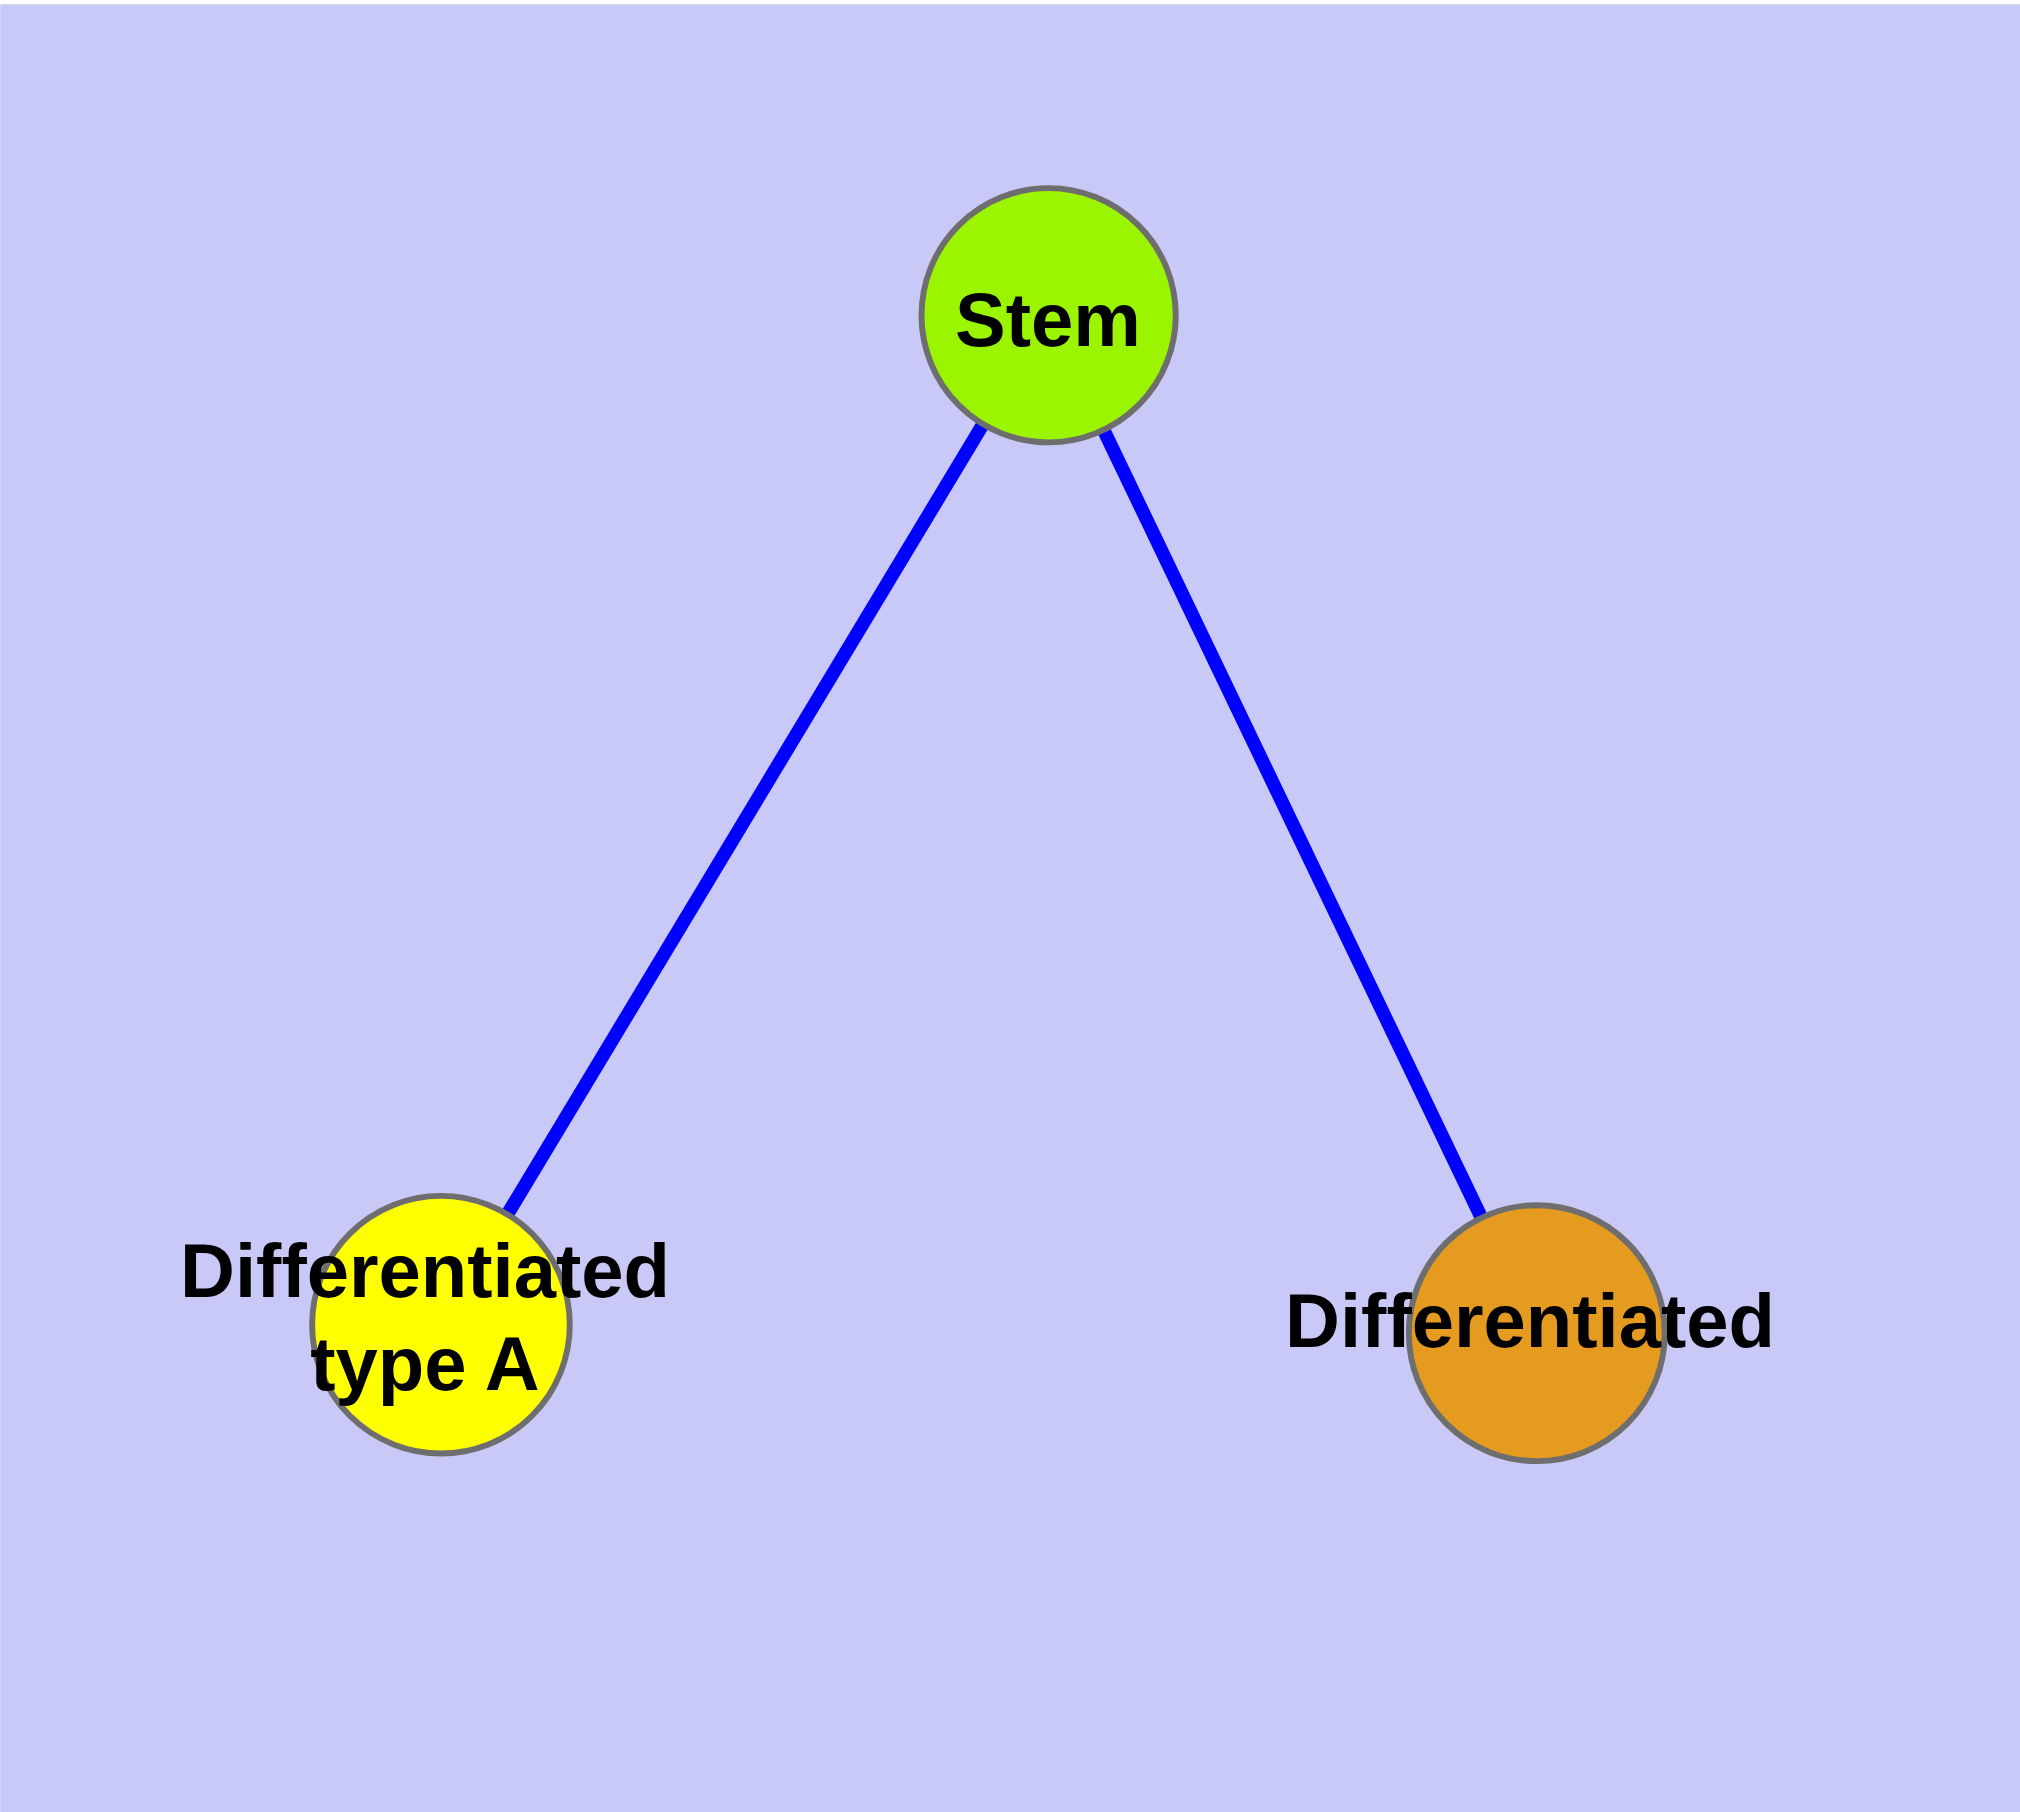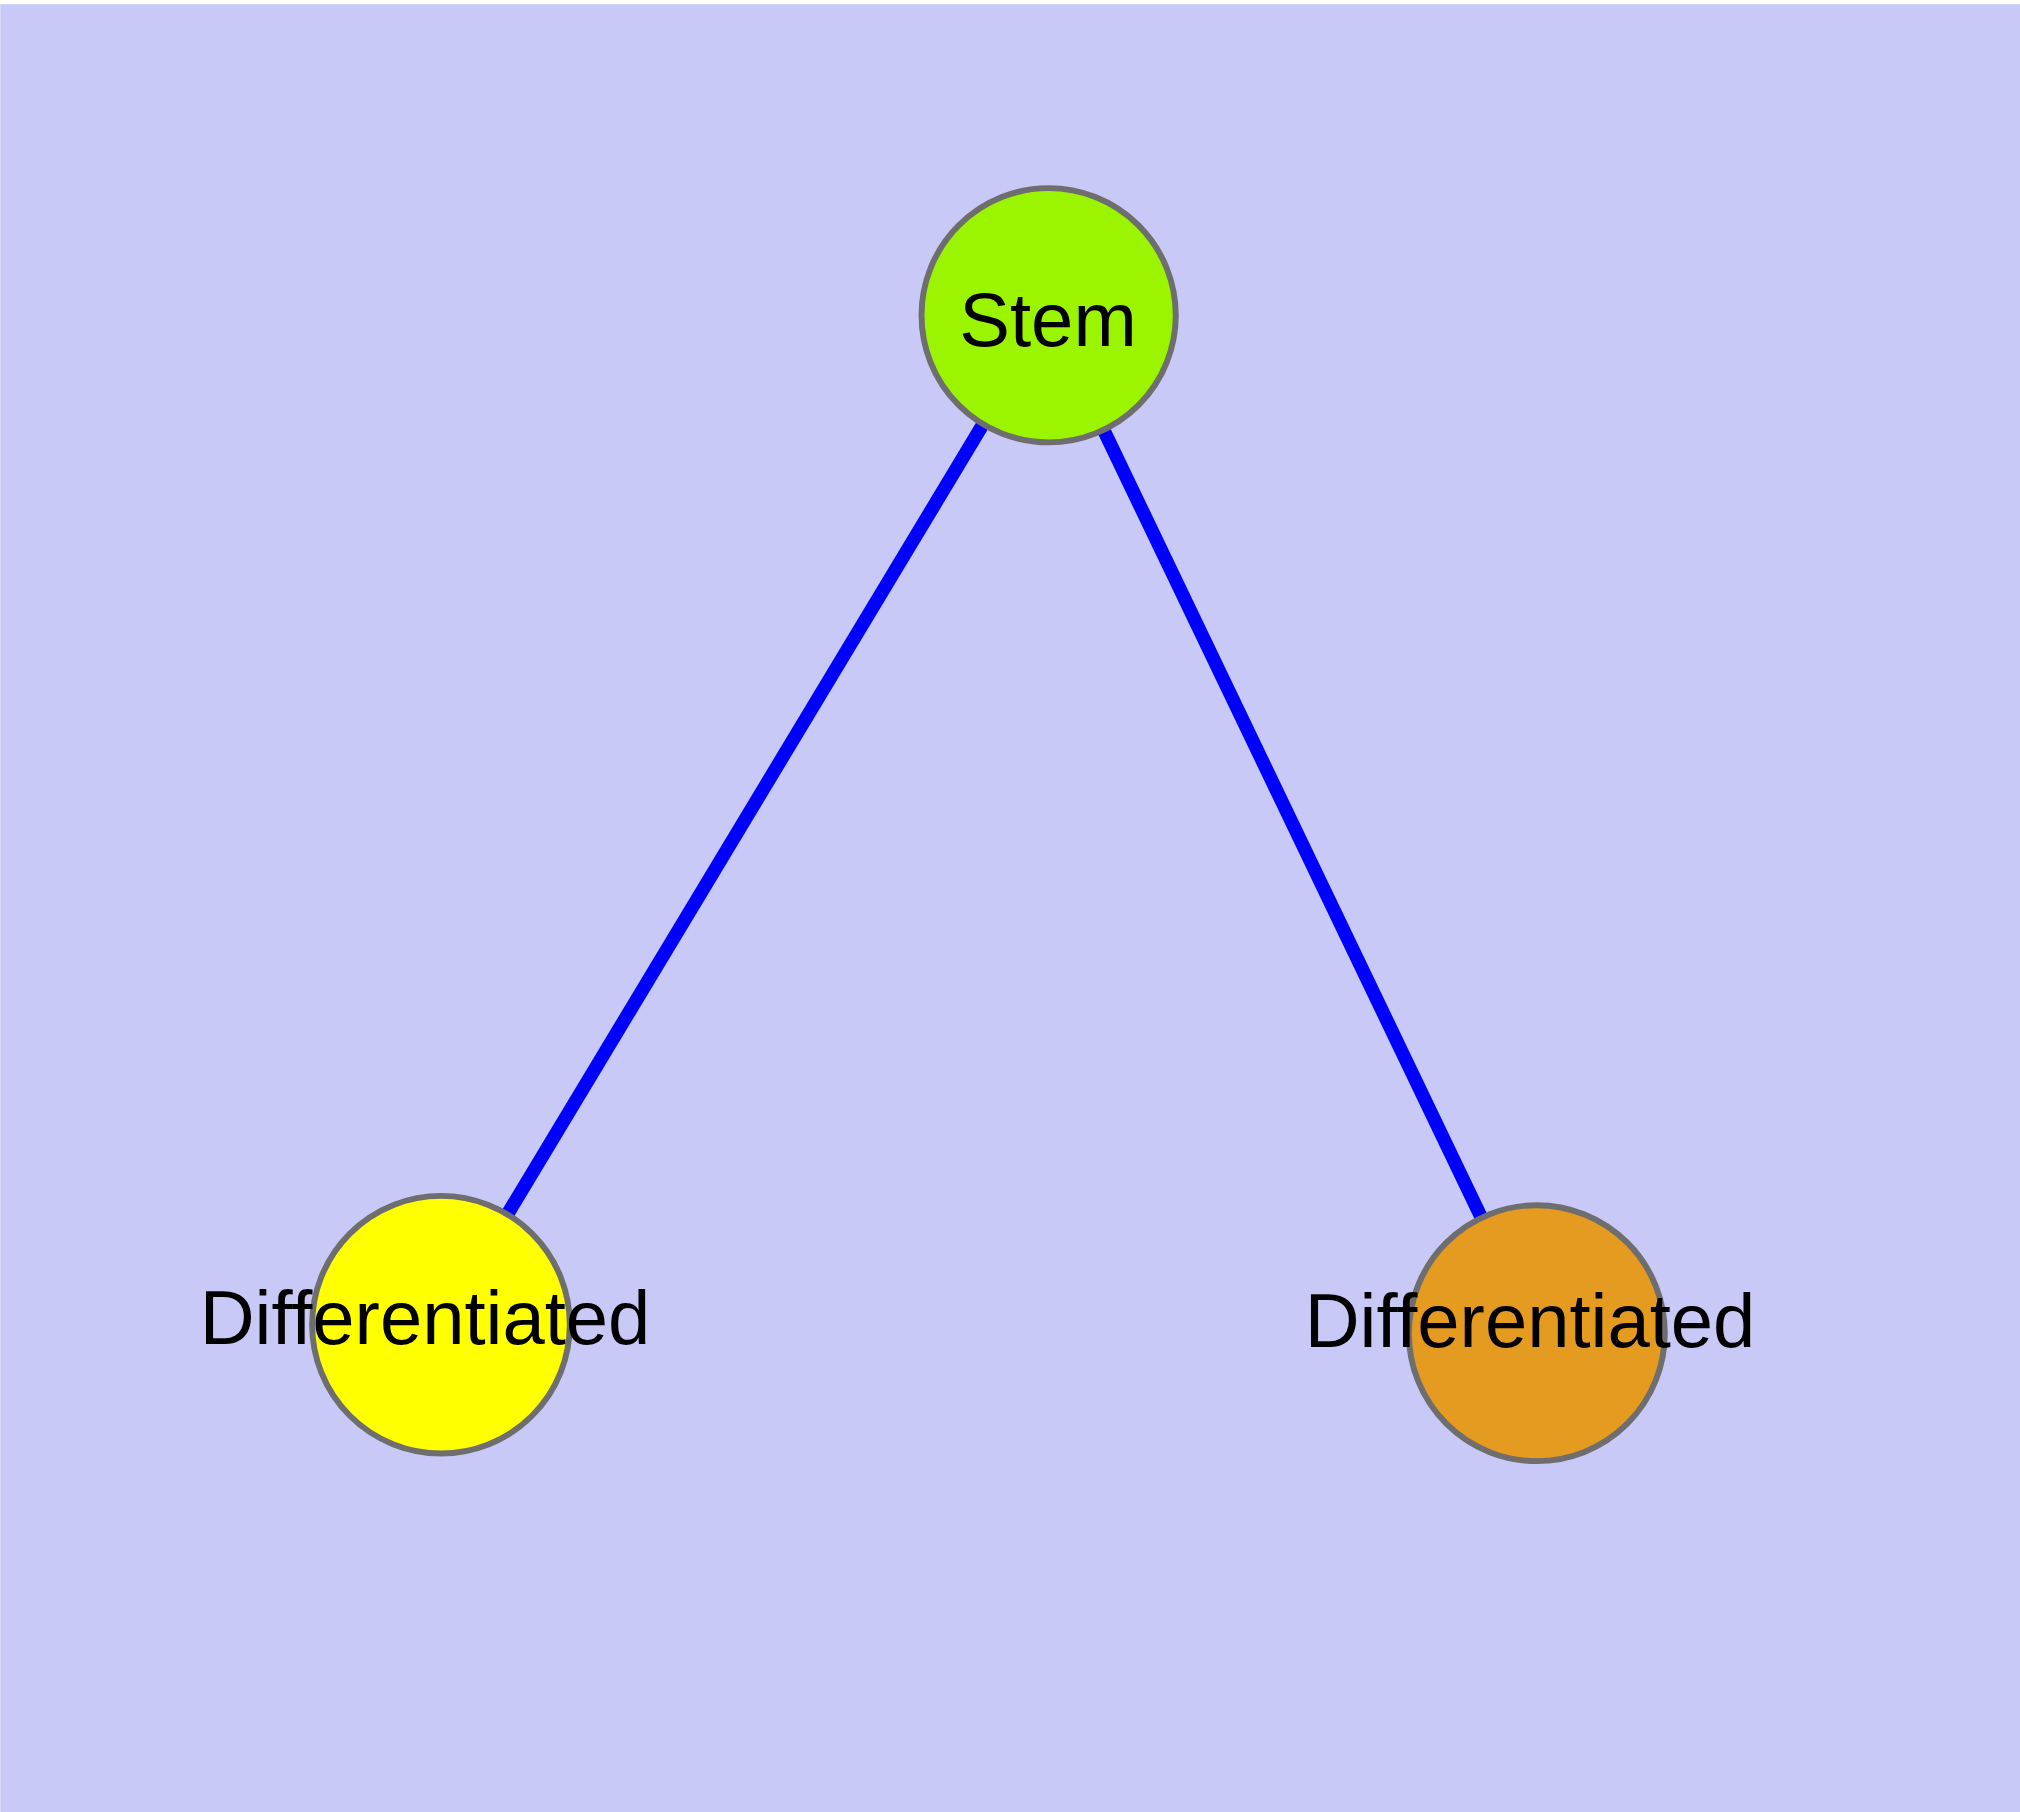--- a/index.html
+++ b/index.html
@@ -26,21 +26,21 @@
   .edge-line {
     stroke-width: 16px;
     fill: none;
   }
   .node-circle {
     stroke-width: 7px;
   }
   .node-label {
     position: absolute;
     transform: translate(-50%, -50%);
-    font-weight: normal;
+    font-weight: bold;
     font-size: 76px;
     line-height: 93px;
     color: #000000;
     text-align: center;
     white-space: nowrap;
     pointer-events: none;
   }
   .node-label .label-line {
     display: block;
   }
@@ -67,20 +67,21 @@
 
     <circle class="node-circle" cx="1813" cy="1573" r="151" fill="#E59B20" stroke="#6E6E6E"></circle>
   </svg>
 
   <div class="node-label label-stem">
     <span class="label-line">Stem</span>
   </div>
 
   <div class="node-label label-type-a">
     <span class="label-line">Differentiated</span>
+    <span class="label-line">type A</span>
   </div>
 
   <div class="node-label label-type-b">
     <span class="label-line">Differentiated</span>
   </div>
 
 </div>
 
 
 </body></html>

